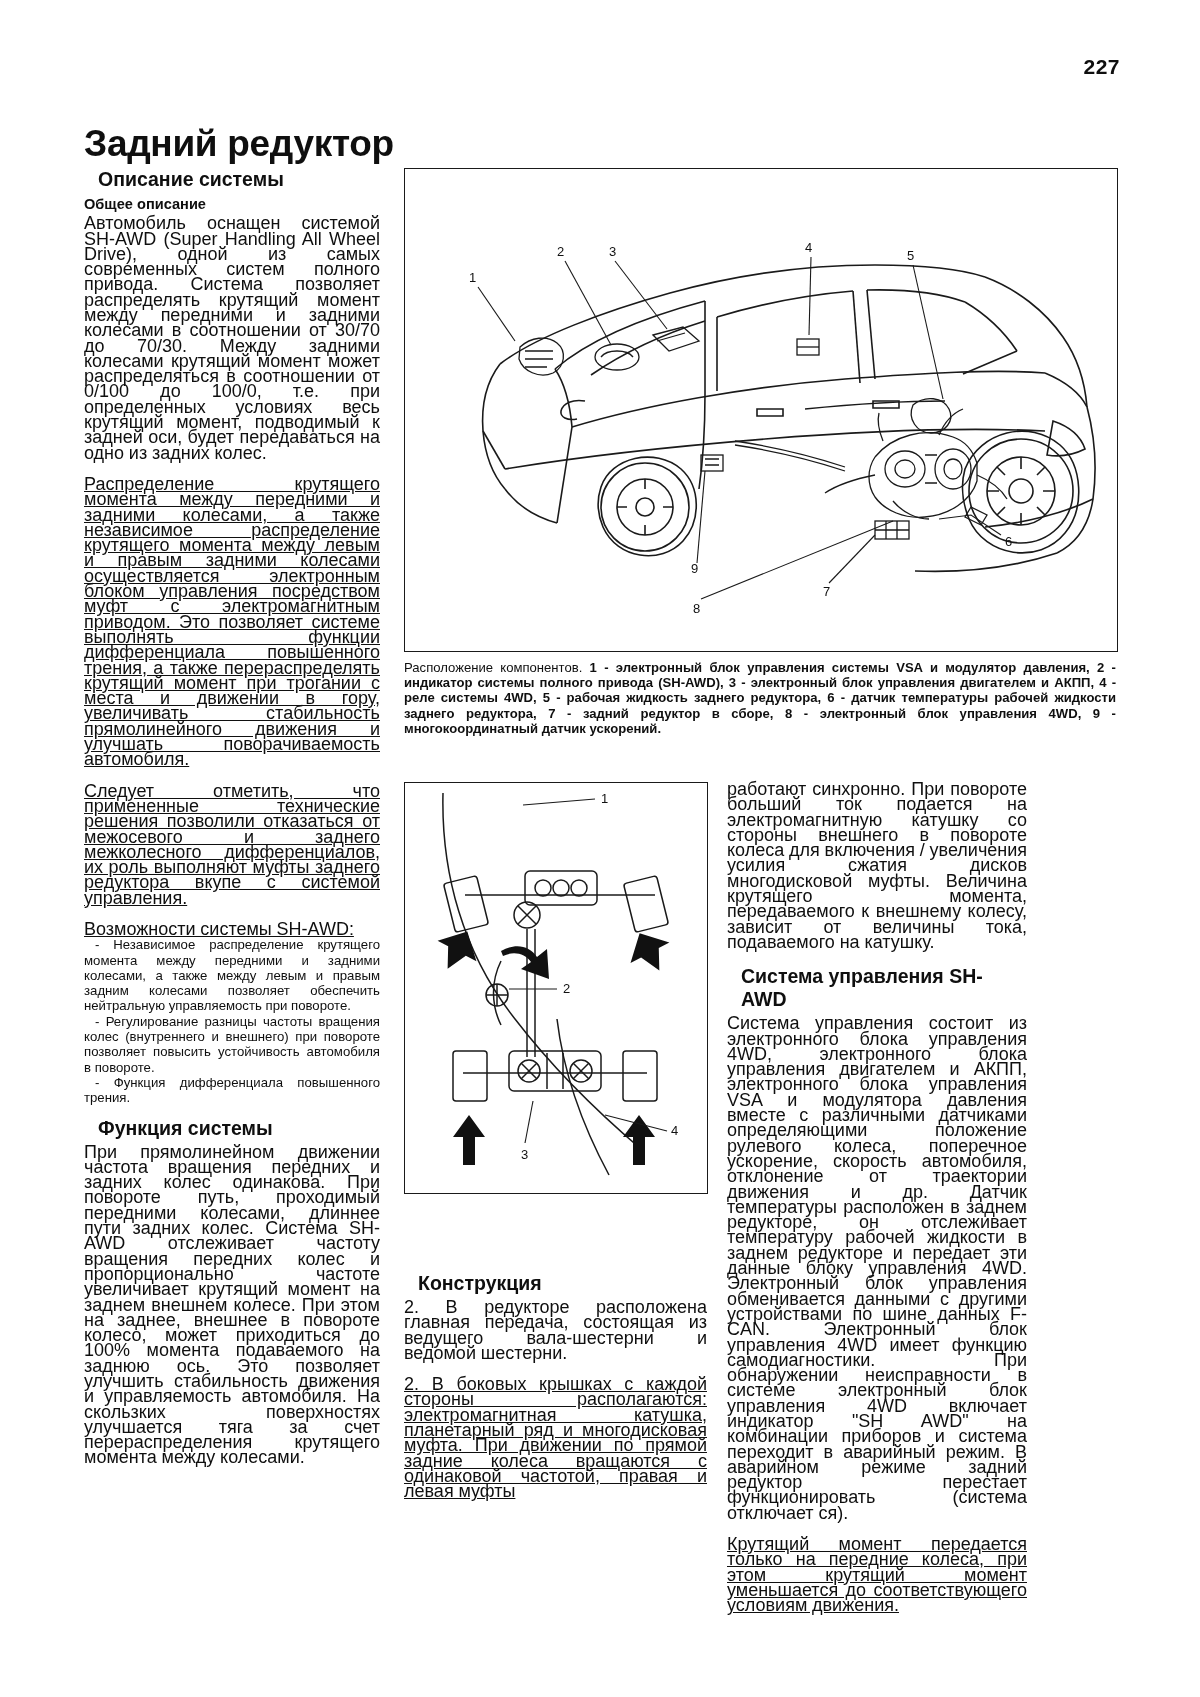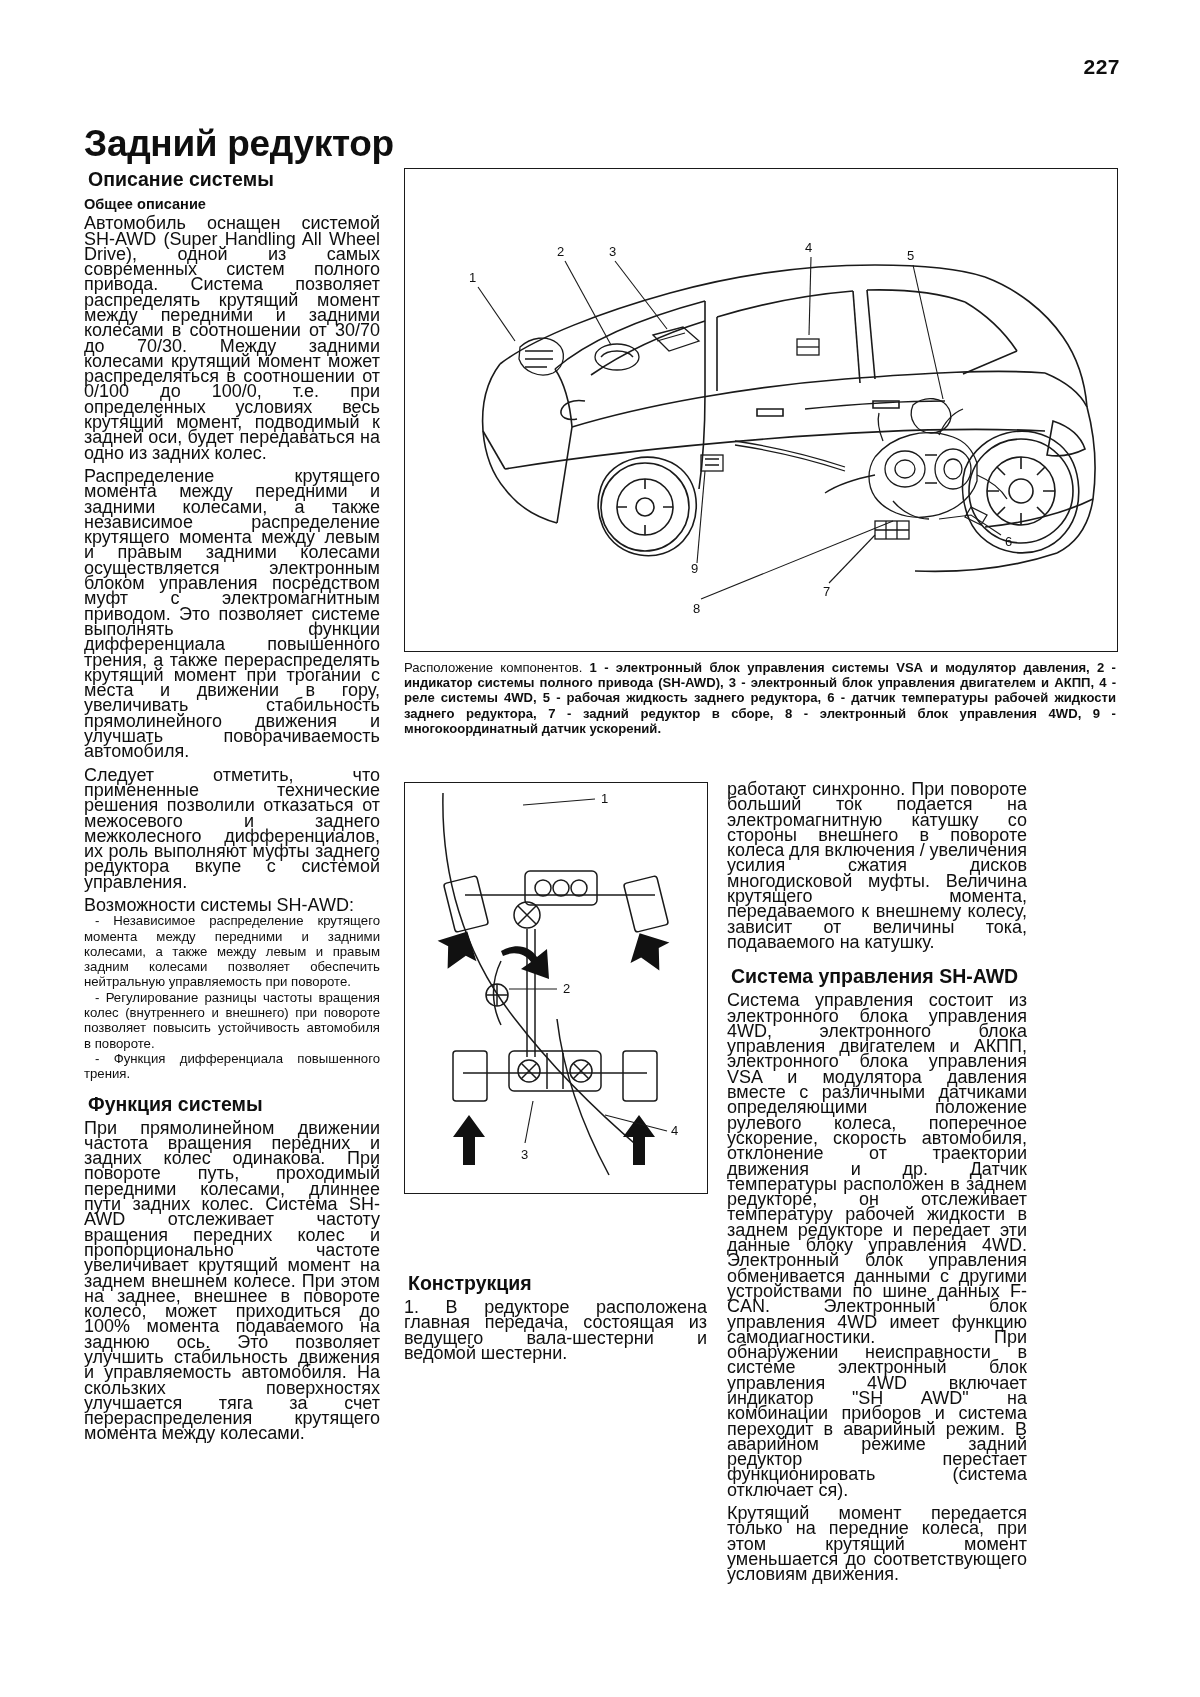--- a/index.html
+++ b/index.html
@@ -40,39 +40,39 @@
   
   .col-left {
     position: absolute;
     left: 84px;
     top: 168px;
     width: 296px;
   }
   .h2 {
     font-size: 19.5px;
     font-weight: bold;
-    margin: 0 0 5px 4px;
+    margin: 0 0 5px 14px;
     line-height: 1.18;
   }
   .h3 {
     font-size: 14.6px;
     font-weight: bold;
     margin: 2px 0 3px 0;
     line-height: 1.18;
   }
   p.body {
     font-size: 18px;
     line-height: 15.3px;
     margin: 0;
     text-align: justify;
     text-justify: inter-word;
     hyphens: auto;
     word-spacing: -0.2px;
   }
-  p.body + p.body { margin-top: 8px; }
+  p.body + p.body { margin-top: 16px; text-decoration: underline; }
   p.bullet {
     font-size: 13.2px;
     line-height: 15.3px;
     margin: 0;
     text-align: justify;
     text-indent: 11px;
   }
   .sp-10 { height: 11px; }
   .sp-14 { height: 15px; }
 
@@ -356,21 +356,22 @@
         <text class="lbl" x="158" y="210">2</text>
         <text class="lbl" x="116" y="376">3</text>
         <text class="lbl" x="266" y="352">4</text>
       </g>
     </svg>
   </div>
 
 
   <div class="col-mid">
     <div class="h2">Конструкция</div>
-    <p class="body">1. В редукторе расположена главная передача, состоящая из ведущего вала-шестерни и ведомой шестерни.</p>
+    <p class="body">2. В редукторе расположена главная передача, состоящая из ведущего вала-шестерни и ведомой шестерни.</p>
+    <p class="body">2. В боковых крышках с каждой стороны располагаются: электромагнитная катушка, планетарный ряд и многодисковая муфта. При движении по прямой задние колеса вращаются с одинаковой частотой, правая и левая муфты</p>
   </div>
 
   <div class="col-right">
     <p class="body">работают синхронно. При повороте больший ток подается на электромагнитную катушку со стороны внешнего в повороте колеса для включения / увеличения усилия сжатия дисков многодисковой муфты. Величина крутящего момента, передаваемого к внешнему колесу, зависит от величины тока, подаваемого на катушку.</p>
     <div class="sp-14"></div>
     <div class="h2">Система управления SH-AWD</div>
     <p class="body">Система управления состоит из электронного блока управления 4WD, электронного блока управления двигателем и АКПП, электронного блока управления VSA и модулятора давления вместе с различными датчиками определяющими положение рулевого колеса, поперечное ускорение, скорость автомобиля, отклонение от траектории движения и др. Датчик температуры расположен в заднем редукторе, он отслеживает температуру рабочей жидкости в заднем редукторе и передает эти данные блоку управления 4WD. Электронный блок управления обменивается данными с другими устройствами по шине данных F-CAN. Электронный блок управления 4WD имеет функцию самодиагностики. При обнаружении неисправности в системе электронный блок управления 4WD включает индикатор "SH AWD" на комбинации приборов и система переходит в аварийный режим. В аварийном режиме задний редуктор перестает функционировать (система отключает ся).</p>
     <p class="body">Крутящий момент передается только на передние колеса, при этом крутящий момент уменьшается до соответствующего условиям движения.</p>
   </div>
 

